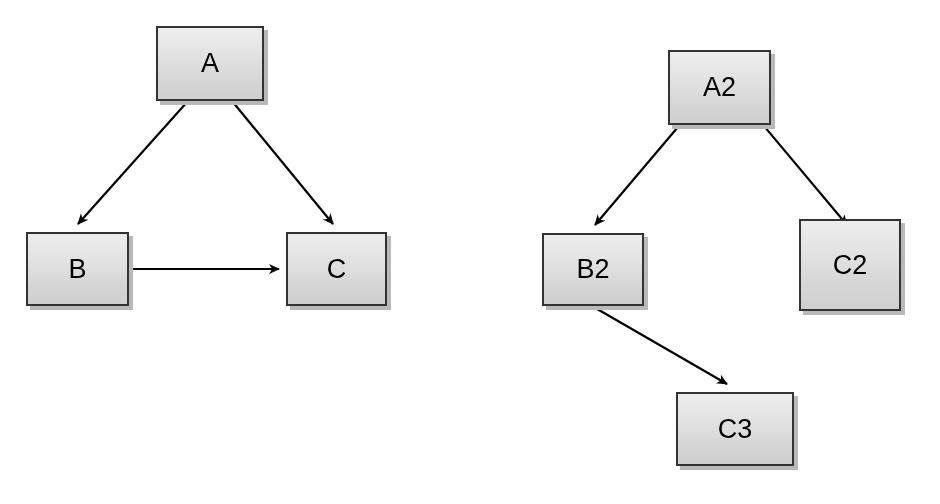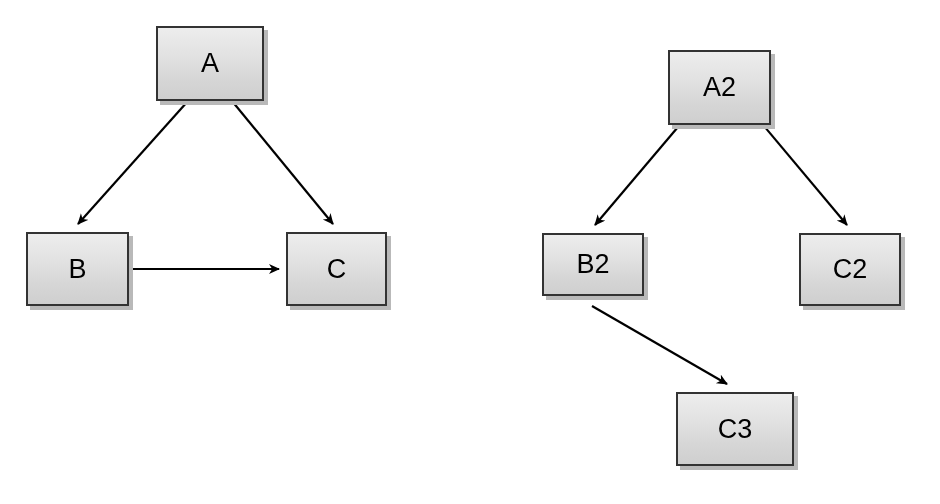--- a/index.html
+++ b/index.html
@@ -90,25 +90,25 @@
   </div>
 
   <div class="node" style="left:286px; top:232px; width:101px; height:74px;">
     <span class="node-label">C</span>
   </div>
 
   <div class="node" style="left:668px; top:10px; width:103px; height:75px;margin-top:40px;">
     <span class="node-label">A2</span>
   </div>
 
-  <div class="node" style="left:542px; top:233px; width:102px; height:63px;">
+  <div class="node" style="left:542px; top:233px; width:102px; height:73px;">
     <span class="node-label">B2</span>
   </div>
 
-  <div class="node" style="left:799px; top:233px; width:102px; height:73px;">
+  <div class="node" style="left:799px; top:219px; width:102px; height:92px;">
     <span class="node-label">C2</span>
   </div>
 
   <div class="node" style="left:676px; top:392px; width:118px; height:74px;">
     <span class="node-label">C3</span>
   </div>
 
 </div>
 
 </body></html>

